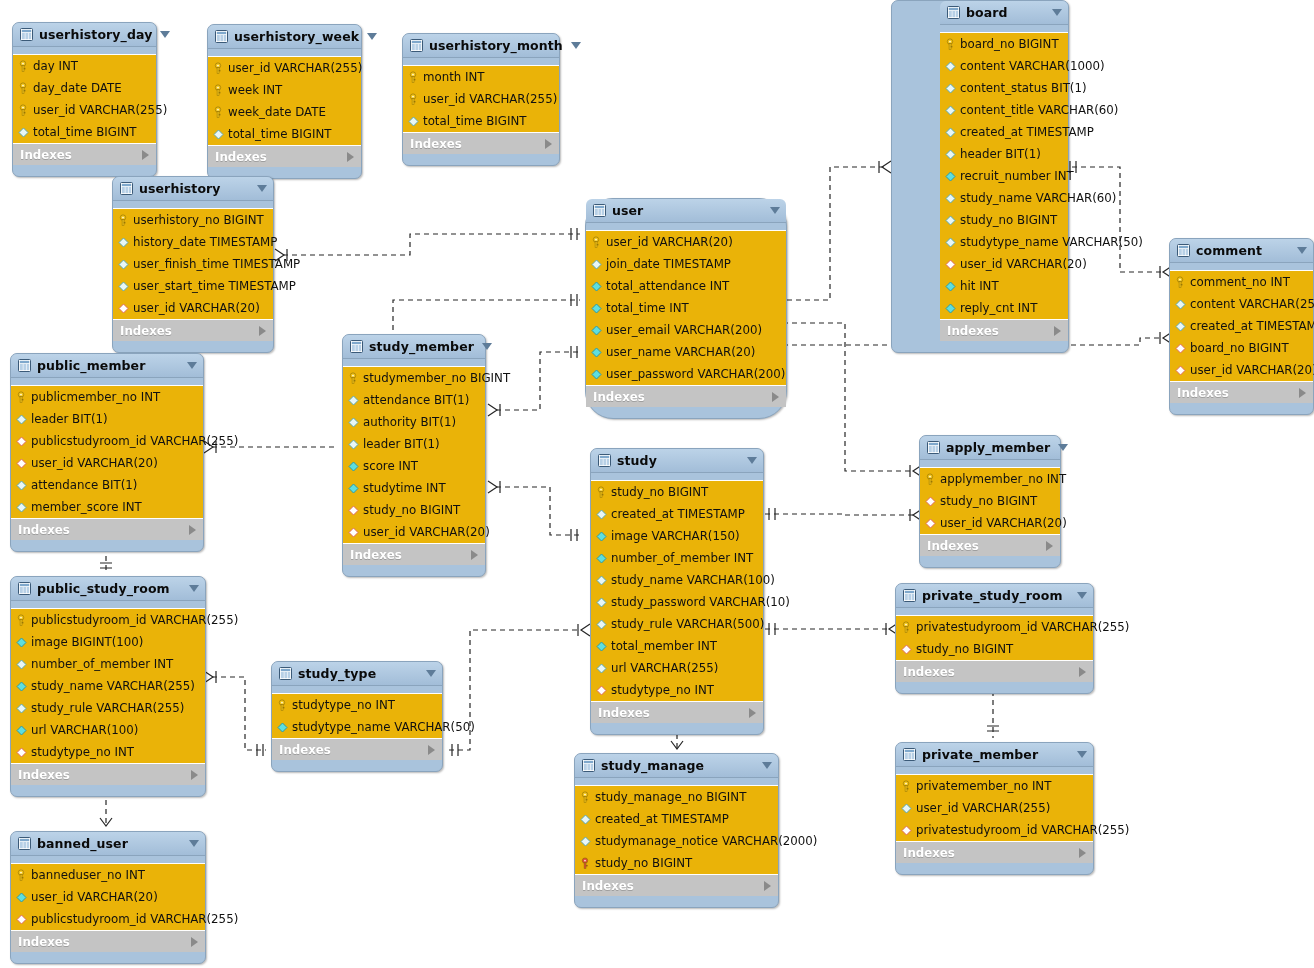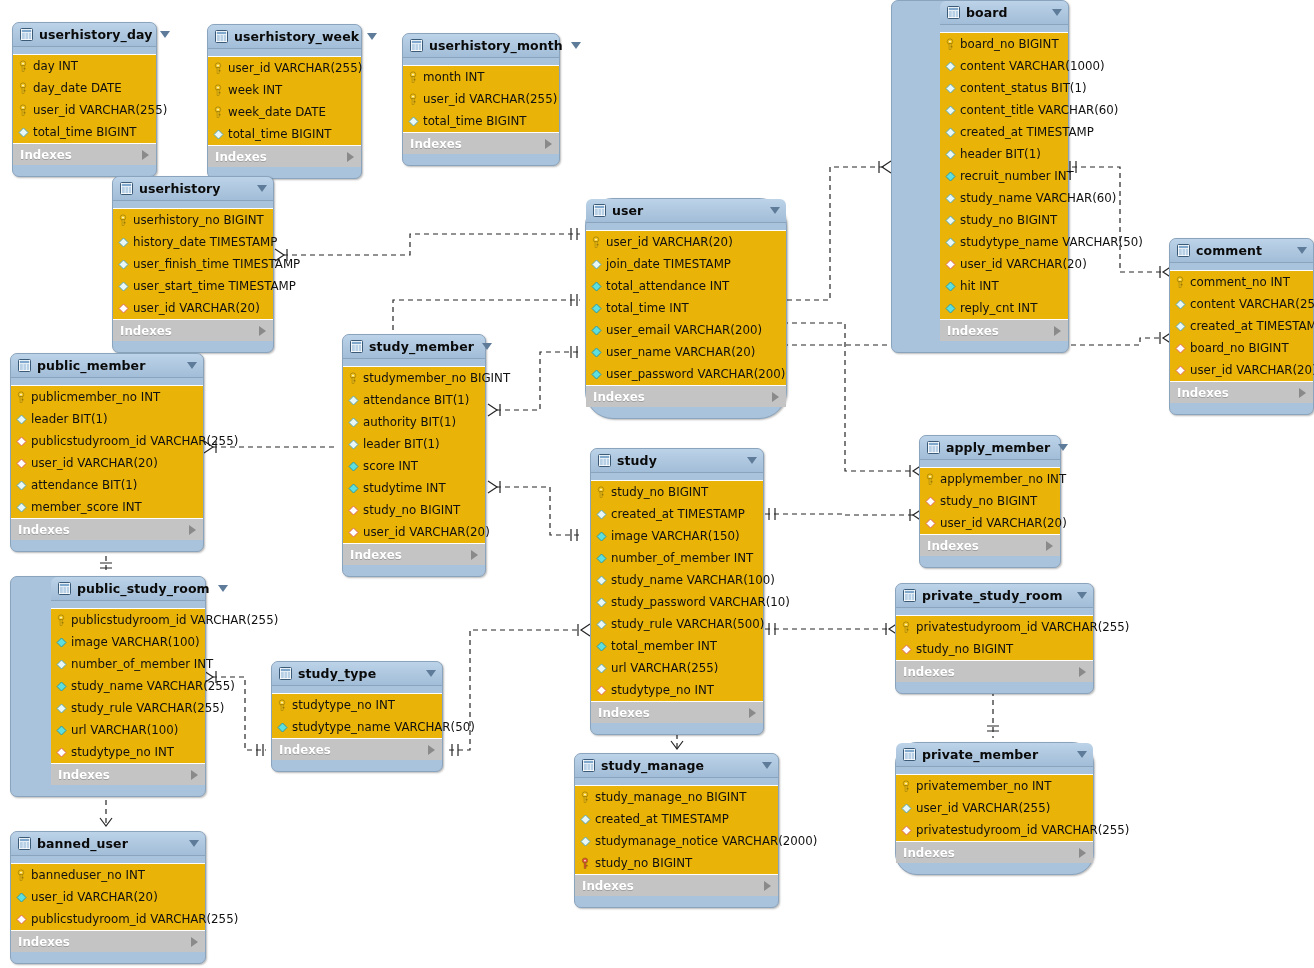--- a/index.html
+++ b/index.html
@@ -1037,21 +1037,21 @@
               </svg>
             </span>
             <span>user_id VARCHAR(20)</span>
           </div>
         </div>
         <div class="idx">
           <span class="idx-label">Indexes</span>
           <span class="idx-arrow"></span>
         </div>
       </div>
-      <div class="tbl" style="left: 10px; top: 576px; width: 196px; padding-left: 40px;">
+      <div class="tbl" style="left: 10px; top: 576px; width: 196px;">
         <div class="tbl-head">
           <span>
             <svg class="tbl-ico" viewBox="0 0 13 13" xmlns="http://www.w3.org/2000/svg">
               <rect x="0.5" y="0.5" width="12" height="12" rx="1" fill="#ffffff" stroke="#3b5a78" stroke-width="1"></rect>
               <rect x="1.8" y="1.8" width="9.4" height="2.4" fill="#7fa8cc"></rect>
               <rect x="1.8" y="5" width="3" height="6.2" fill="#b7d0e6"></rect>
               <rect x="5.4" y="5" width="2.6" height="6.2" fill="#b7d0e6"></rect>
               <rect x="8.6" y="5" width="2.6" height="6.2" fill="#b7d0e6"></rect>
             </svg>
           </span>
@@ -1069,21 +1069,21 @@
               </svg>
             </span>
             <span>publicstudyroom_id VARCHAR(255)</span>
           </div>
           <div class="col">
             <span>
               <svg class="glyph" viewBox="0 0 13 13" xmlns="http://www.w3.org/2000/svg">
                 <polygon points="6.5,2 11,6.5 6.5,11 2,6.5" fill="#5fdede" stroke="#2a9aa8" stroke-width="1"></polygon>
               </svg>
             </span>
-            <span>image VARCHAR(100)</span>
+            <span>image BIGINT(100)</span>
           </div>
           <div class="col">
             <span>
               <svg class="glyph" viewBox="0 0 13 13" xmlns="http://www.w3.org/2000/svg">
                 <polygon points="6.5,2 11,6.5 6.5,11 2,6.5" fill="#e8f6f6" stroke="#5aa8b4" stroke-width="1"></polygon>
               </svg>
             </span>
             <span>number_of_member INT</span>
           </div>
           <div class="col">
@@ -1256,21 +1256,21 @@
               </svg>
             </span>
             <span>study_no BIGINT</span>
           </div>
         </div>
         <div class="idx">
           <span class="idx-label">Indexes</span>
           <span class="idx-arrow"></span>
         </div>
       </div>
-      <div class="tbl" style="left: 895px; top: 742px; width: 199px; border-radius: 22px;">
+      <div class="tbl" style="left: 895px; top: 742px; width: 199px;">
         <div class="tbl-head">
           <span>
             <svg class="tbl-ico" viewBox="0 0 13 13" xmlns="http://www.w3.org/2000/svg">
               <rect x="0.5" y="0.5" width="12" height="12" rx="1" fill="#ffffff" stroke="#3b5a78" stroke-width="1"></rect>
               <rect x="1.8" y="1.8" width="9.4" height="2.4" fill="#7fa8cc"></rect>
               <rect x="1.8" y="5" width="3" height="6.2" fill="#b7d0e6"></rect>
               <rect x="5.4" y="5" width="2.6" height="6.2" fill="#b7d0e6"></rect>
               <rect x="8.6" y="5" width="2.6" height="6.2" fill="#b7d0e6"></rect>
             </svg>
           </span>

